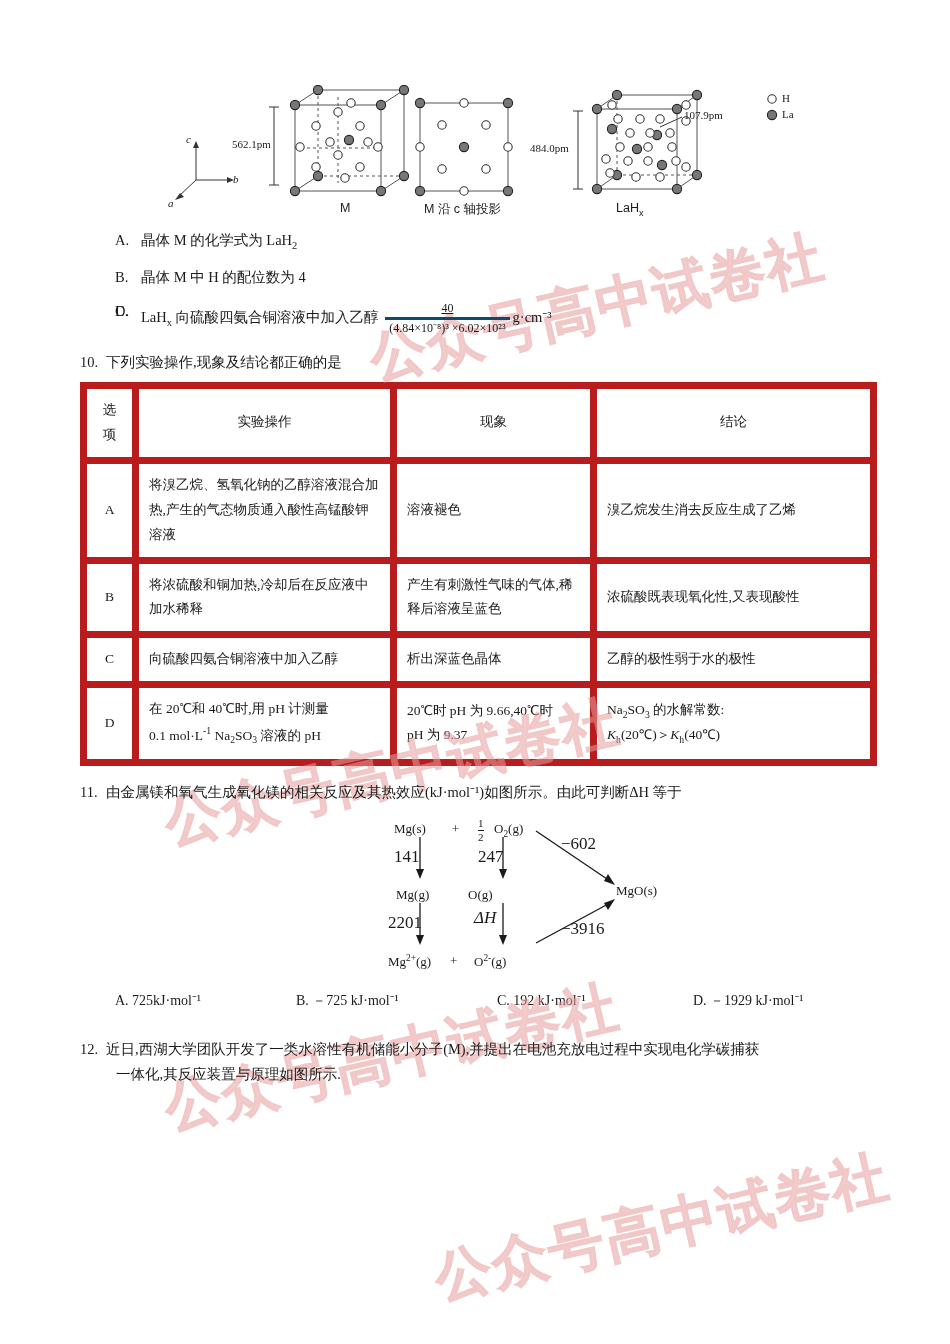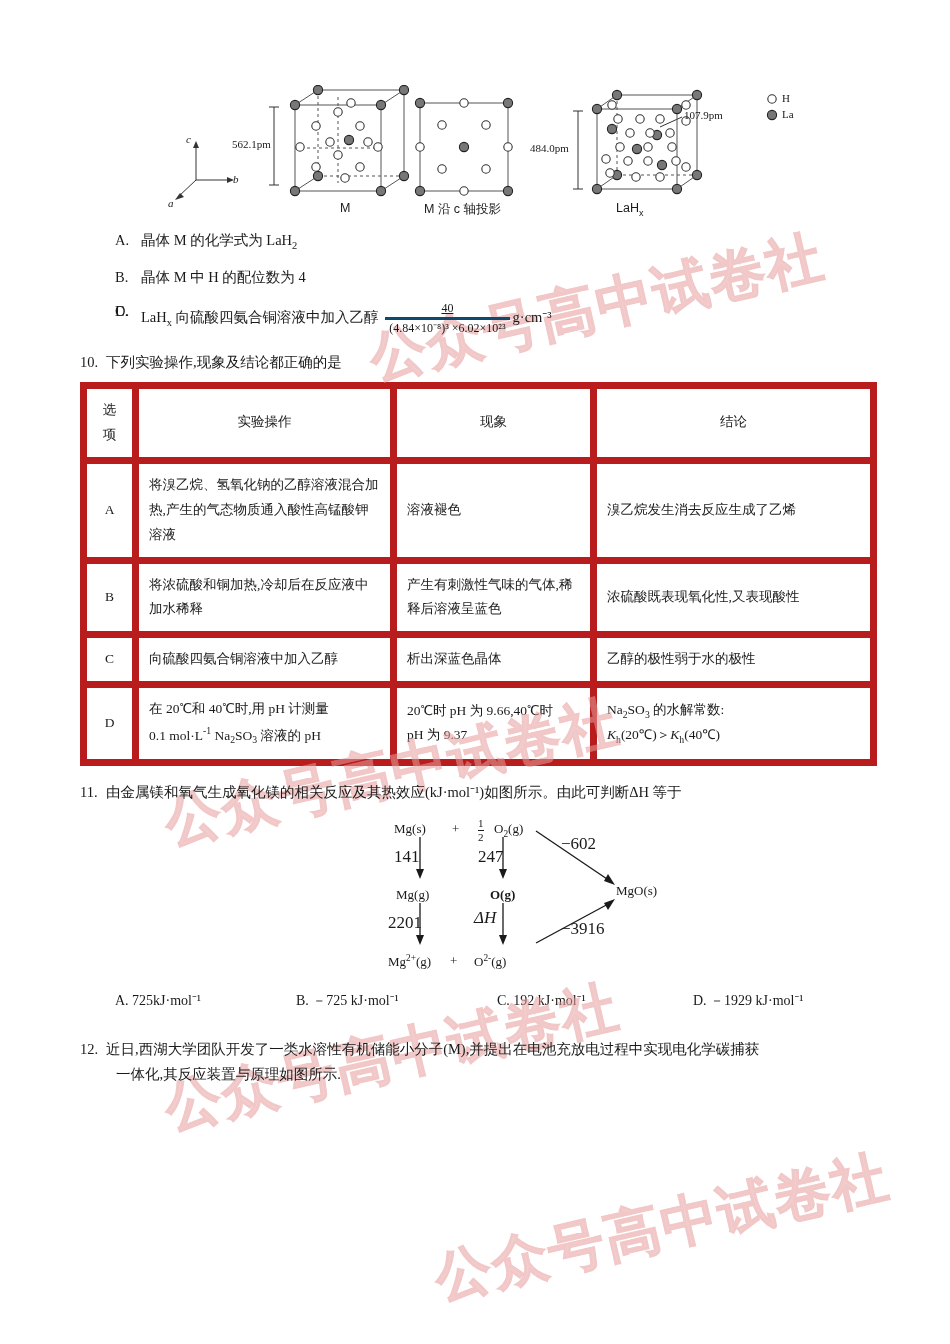--- a/index.html
+++ b/index.html
@@ -386,21 +386,21 @@
     <span class="n" style="left:378px;top:10px;"><span>Mg(s)</span></span>
     <span class="n" style="left:436px;top:10px;">+</span>
     <span class="n" style="left:462px;top:6px;"><span class="half"><span class="num">1</span><span>2</span></span></span>
     <span class="n" style="left:478px;top:10px;">O<sub>2</sub>(g)</span>
 
     <span class="val" style="left:378px;top:36px;">141</span>
     <span class="val" style="left:462px;top:36px;">247</span>
     <span class="val" style="left:545px;top:23px;">−602</span>
 
     <span class="n" style="left:380px;top:76px;">Mg(g)</span>
-    <span class="n" style="left:474px;top:76px;font-weight:bold;">O(g)</span>
+    <span class="n" style="left:452px;top:76px;">O(g)</span>
     <span class="n" style="left:600px;top:72px;">MgO(s)</span>
 
     <span class="val" style="left:372px;top:102px;">2201</span>
     <span class="val ital" style="left:458px;top:97px;">Δ<i>H</i></span>
     <span class="val" style="left:545px;top:108px;">−3916</span>
 
     <span class="n" style="left:372px;top:142px;">Mg<sup>2+</sup>(g)</span>
     <span class="n" style="left:434px;top:142px;">+</span>
     <span class="n" style="left:458px;top:142px;">O<sup>2-</sup>(g)</span>
   </div>

